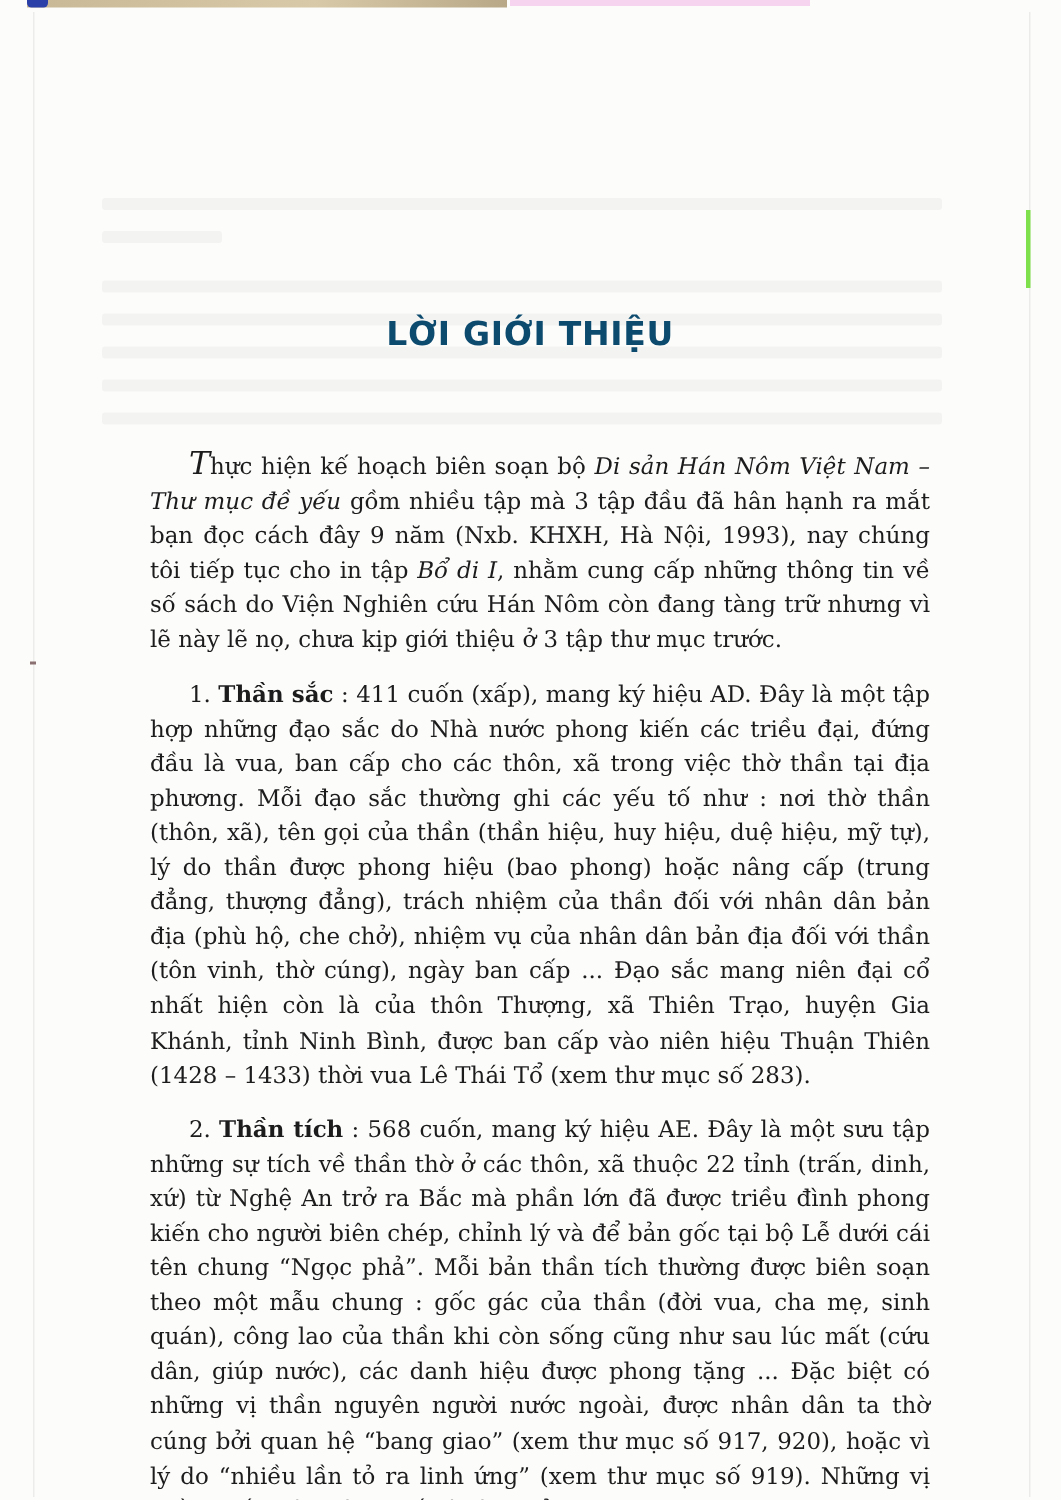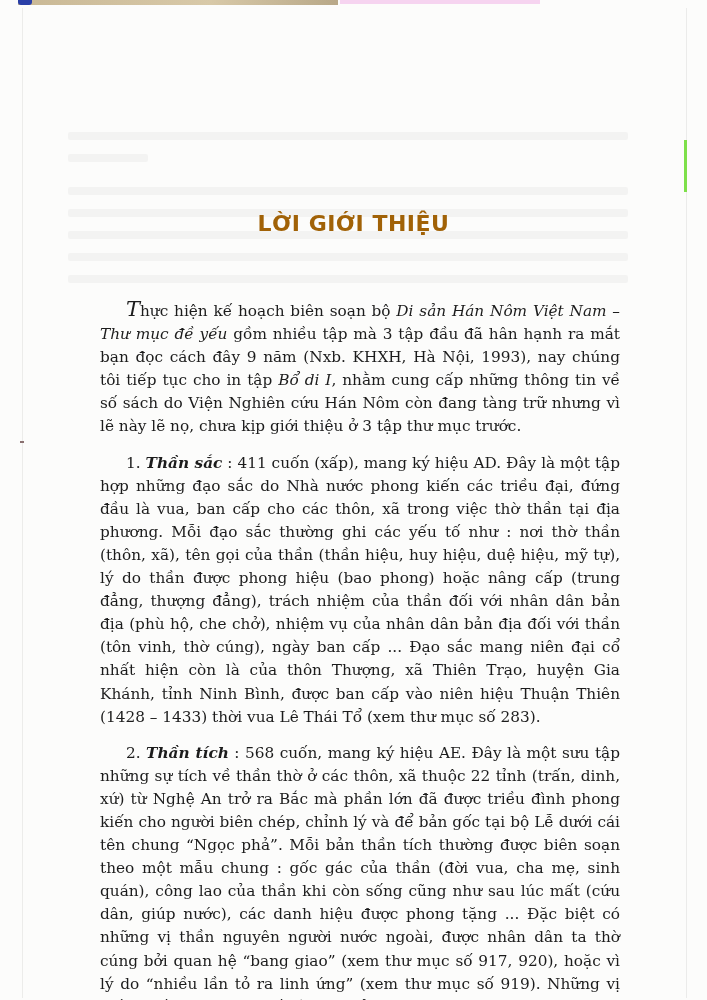--- a/index.html
+++ b/index.html
@@ -15,31 +15,31 @@
   .top-strip-pink { position: absolute; left: 340px; top: 0; width: 200px; height: 4px; background: #f6d4f0; }
   .page-left-edge { position: absolute; left: 22px; top: 8px; width: 1px; height: 990px; background: #ececea; }
   .page-right-edge { position: absolute; left: 686px; top: 8px; width: 1px; height: 990px; background: #ebebea; }
   .green-tab { position: absolute; left: 684px; top: 140px; width: 3px; height: 52px; background: #7ee04a; }
   .ghost { position: absolute; left: 68px; width: 560px; height: 8px; background: rgba(0,0,0,0.035); border-radius: 2px; }
   .margin-mark { position: absolute; left: 20px; top: 441px; width: 4px; height: 2px; background: #8a7070; }
 
   .title {
     position: absolute; left: 0; width: 707px; top: 196px; text-align: center;
     font-family: "DejaVu Sans", "Liberation Sans", sans-serif;
-    font-weight: bold; font-size: 22px; letter-spacing: 0.5px; color: #a16207;
+    font-weight: bold; font-size: 22px; letter-spacing: 0.5px; color: #0c4a6e;
   }
   .body-text {
     position: absolute; left: 100px; top: 298px; width: 520px;
     font-size: 15.3px; line-height: 23.1px; text-align: justify;
   }
   .para { margin: 0 0 13px 0; text-indent: 26px; }
   .para.first { text-indent: 26px; }
   .drop-cap { font-family: "DejaVu Serif", serif; font-style: italic; font-size: 21px; font-weight: normal; }
   .em { font-style: italic; }
-  .strong-em { font-style: italic; font-weight: bold; }
+  .strong-em { font-weight: bold; }
   .watermark {
     position: absolute; left: 0; width: 663px; top: 1004px; text-align: center;
     font-family: "Liberation Sans", "DejaVu Sans", sans-serif; font-size: 21px; color: #d8182a;
   }
 </style>
 </head>
 <body>
 
 <div class="top-strip"></div>
 <div class="top-strip-blue"></div>

